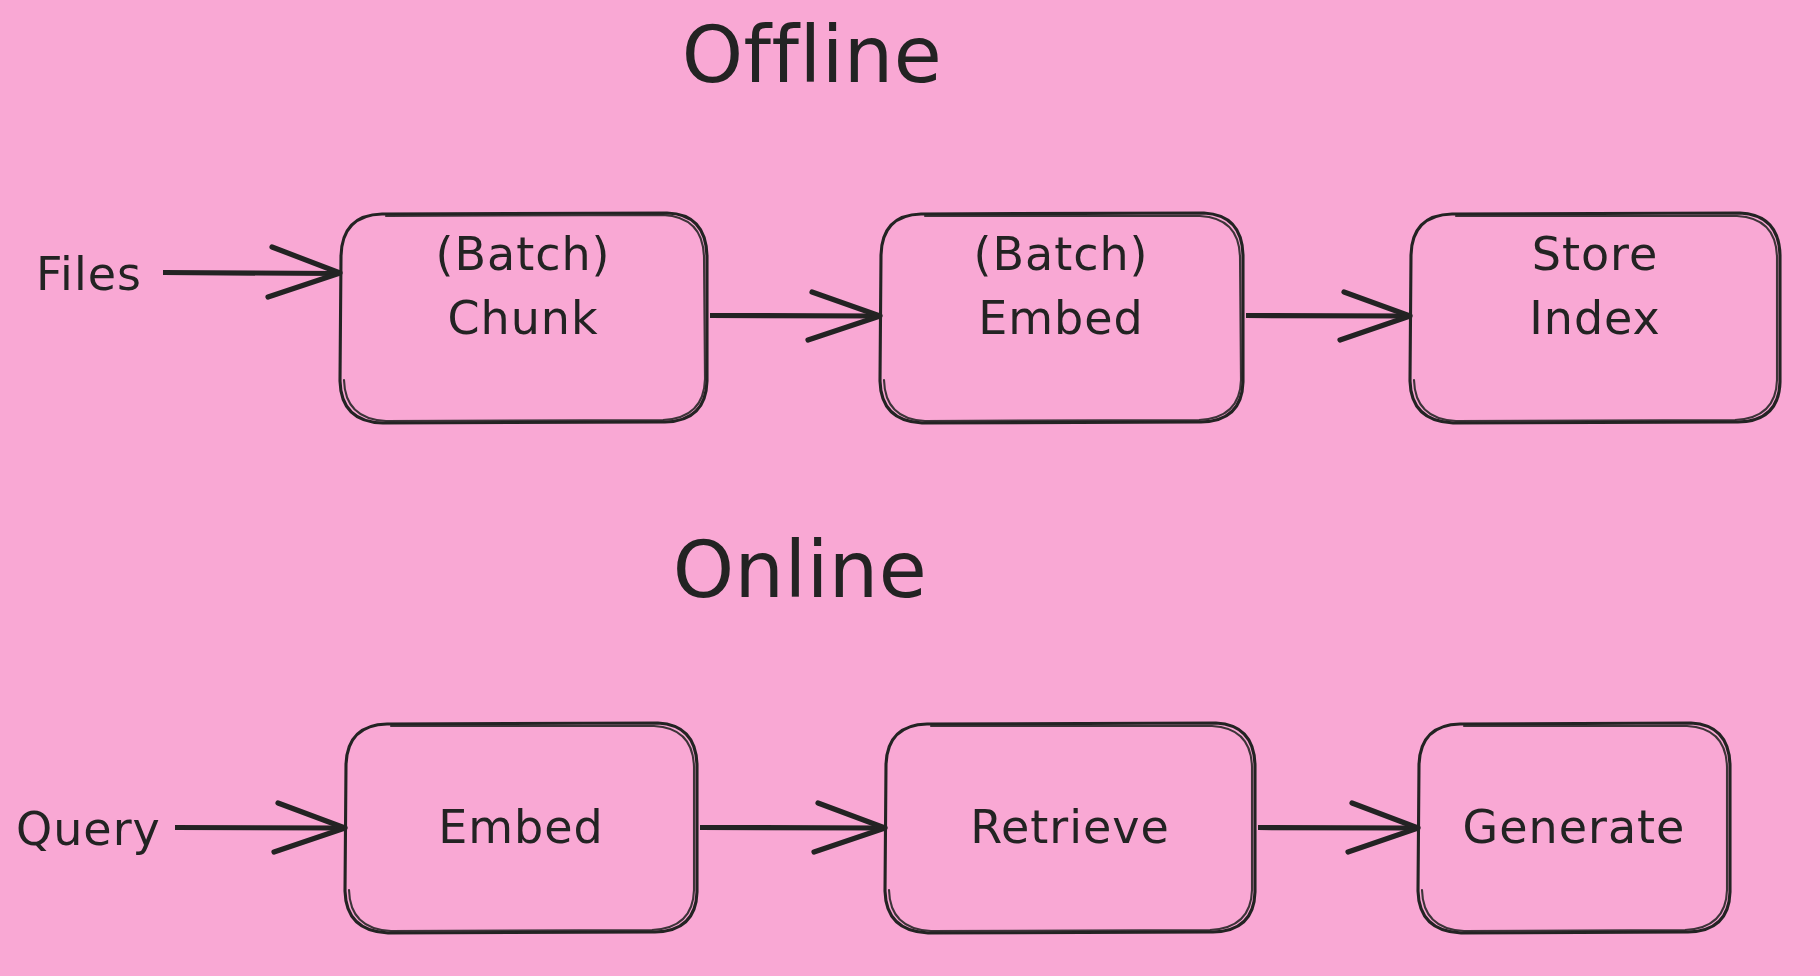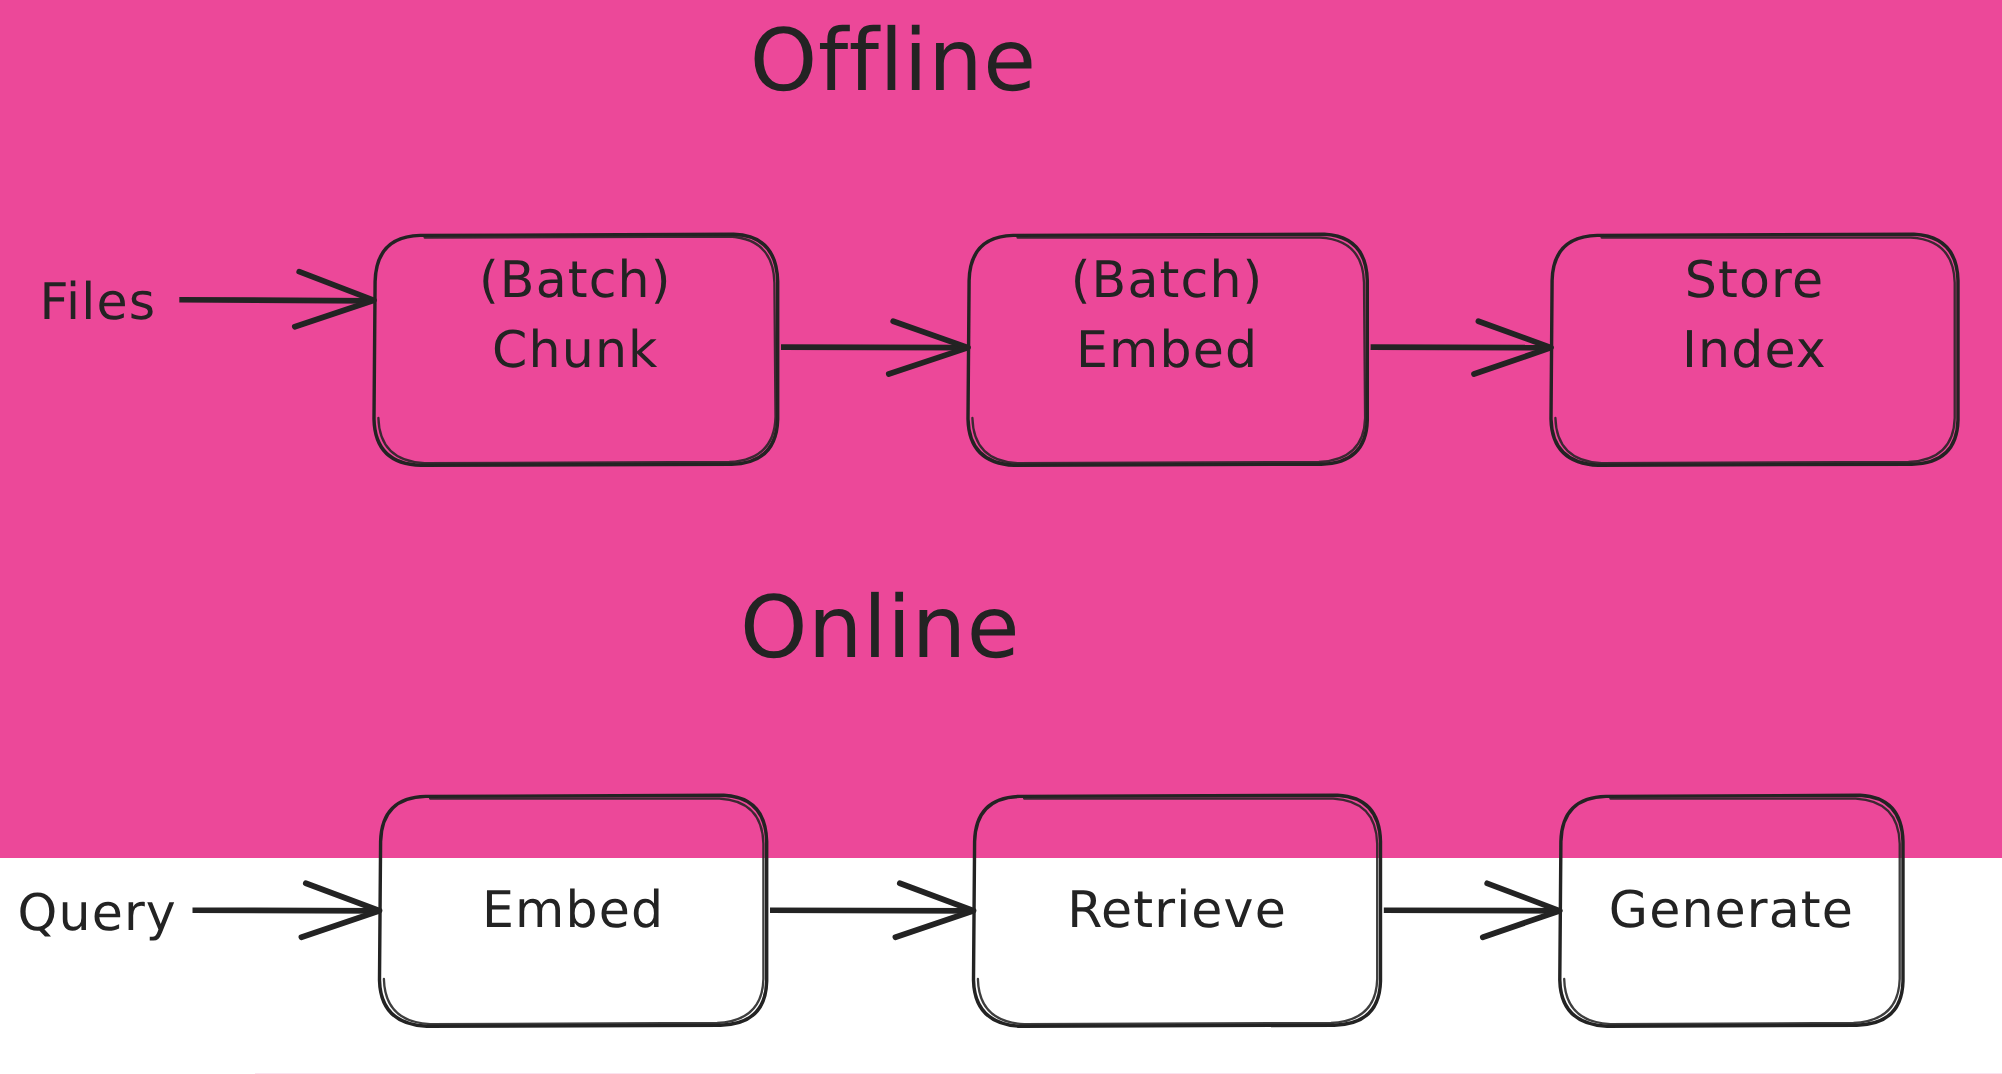--- a/index.html
+++ b/index.html
@@ -9,22 +9,22 @@
   }
   body {
     width: 1820px;
     height: 976px;
     overflow: hidden;
     font-family: "DejaVu Sans", sans-serif;
   }
   #diagram-root {
     position: relative;
     width: 1820px;
-    height: 780px;
-    background: #ec4899;
+    height: 976px;
+    background: #f9a8d4;
   }
   svg.canvas {
     position: absolute;
     inset: 0;
     width: 1820px;
     height: 976px;
     display: block;
   }
   .hand-stroke {
     fill: none;

